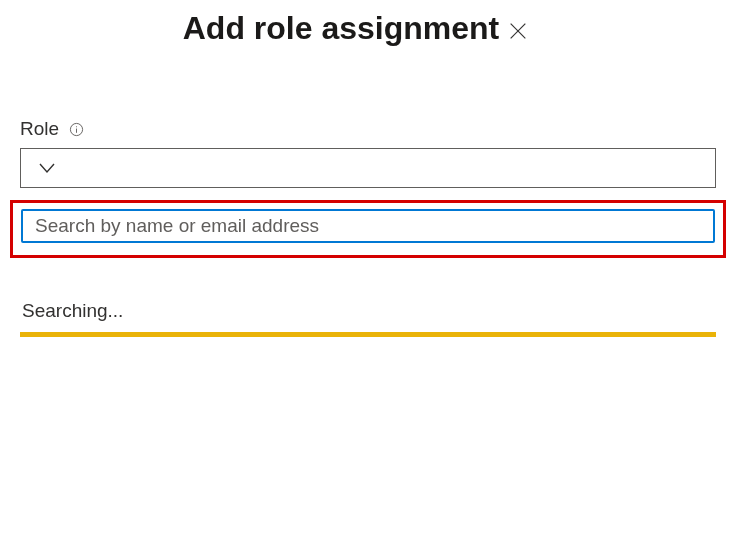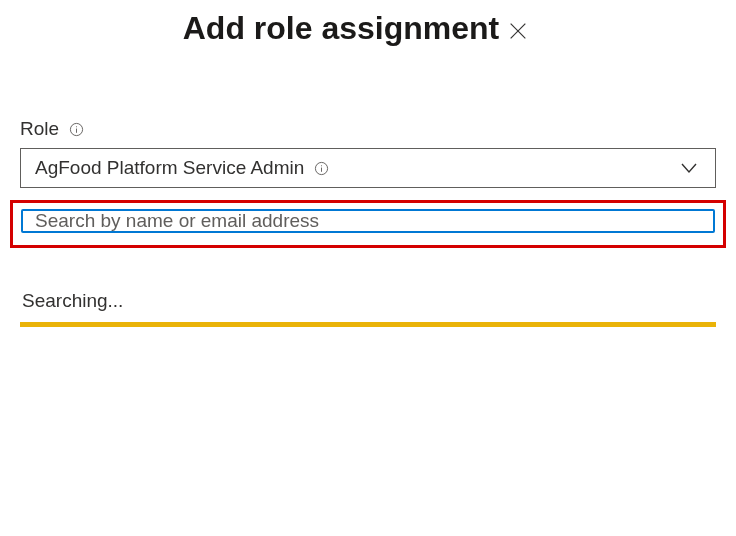--- a/index.html
+++ b/index.html
@@ -94,21 +94,21 @@
       stroke-width: 1.4;
       fill: none;
     }
     .select-highlight-box {
       border: 3px solid #d40000;
       padding: 6px 8px 12px 8px;
       margin: 0 -10px 0 -10px;
     }
     .search-input {
       width: 100%;
-      height: 24px;
+      height: 34px;
       border: 2px solid #0078d4;
       border-radius: 2px;
       padding: 0 12px;
       font-size: 19px;
       color: #323130;
       outline: none;
       font-family: inherit;
     }
     .search-input::placeholder {
       color: #605e5c;
@@ -143,30 +143,20 @@
       <span class="field-label">Role</span>
       <span class="info-icon">
         <svg viewBox="0 0 16 16" fill="none" stroke="#605e5c" stroke-width="1">
           <circle cx="8" cy="8" r="6.5"></circle>
           <circle cx="8" cy="5" r="0.6" fill="#605e5c" stroke="none"></circle>
           <line x1="8" y1="7" x2="8" y2="11.5"></line>
         </svg>
       </span>
     </div>
     <div class="dropdown">
-      <div class="dropdown-text">
-        <span>AgFood Platform Service Admin</span>
-        <span class="info-icon">
-          <svg viewBox="0 0 16 16" fill="none" stroke="#605e5c" stroke-width="1">
-            <circle cx="8" cy="8" r="6.5"></circle>
-            <circle cx="8" cy="5" r="0.6" fill="#605e5c" stroke="none"></circle>
-            <line x1="8" y1="7" x2="8" y2="11.5"></line>
-          </svg>
-        </span>
-      </div>
       <div class="chevron">
         <svg viewBox="0 0 24 24">
             <polyline points="5 8 12 16 19 8"></polyline>
           </svg>
       </div>
     </div>
   </div>
 
 
   <div class="select-highlight-box">

